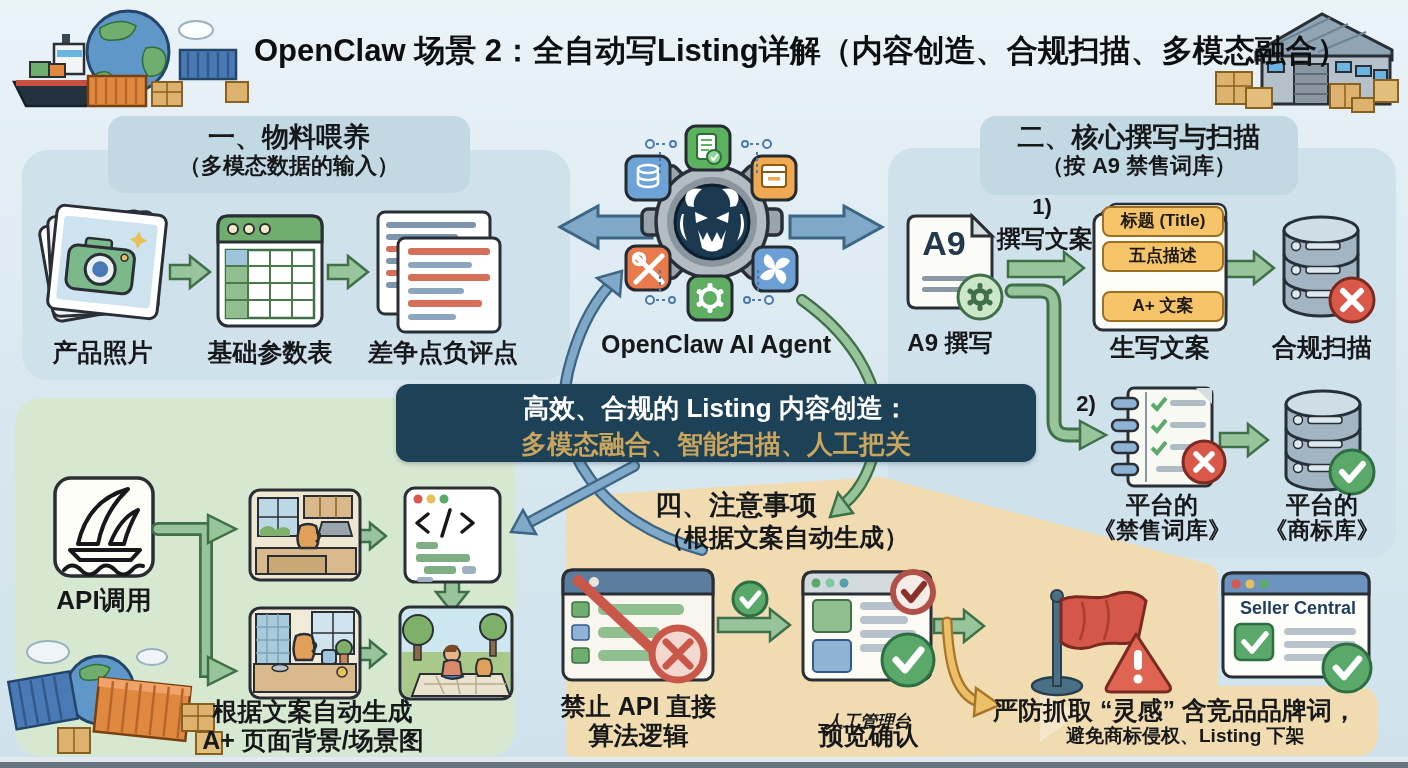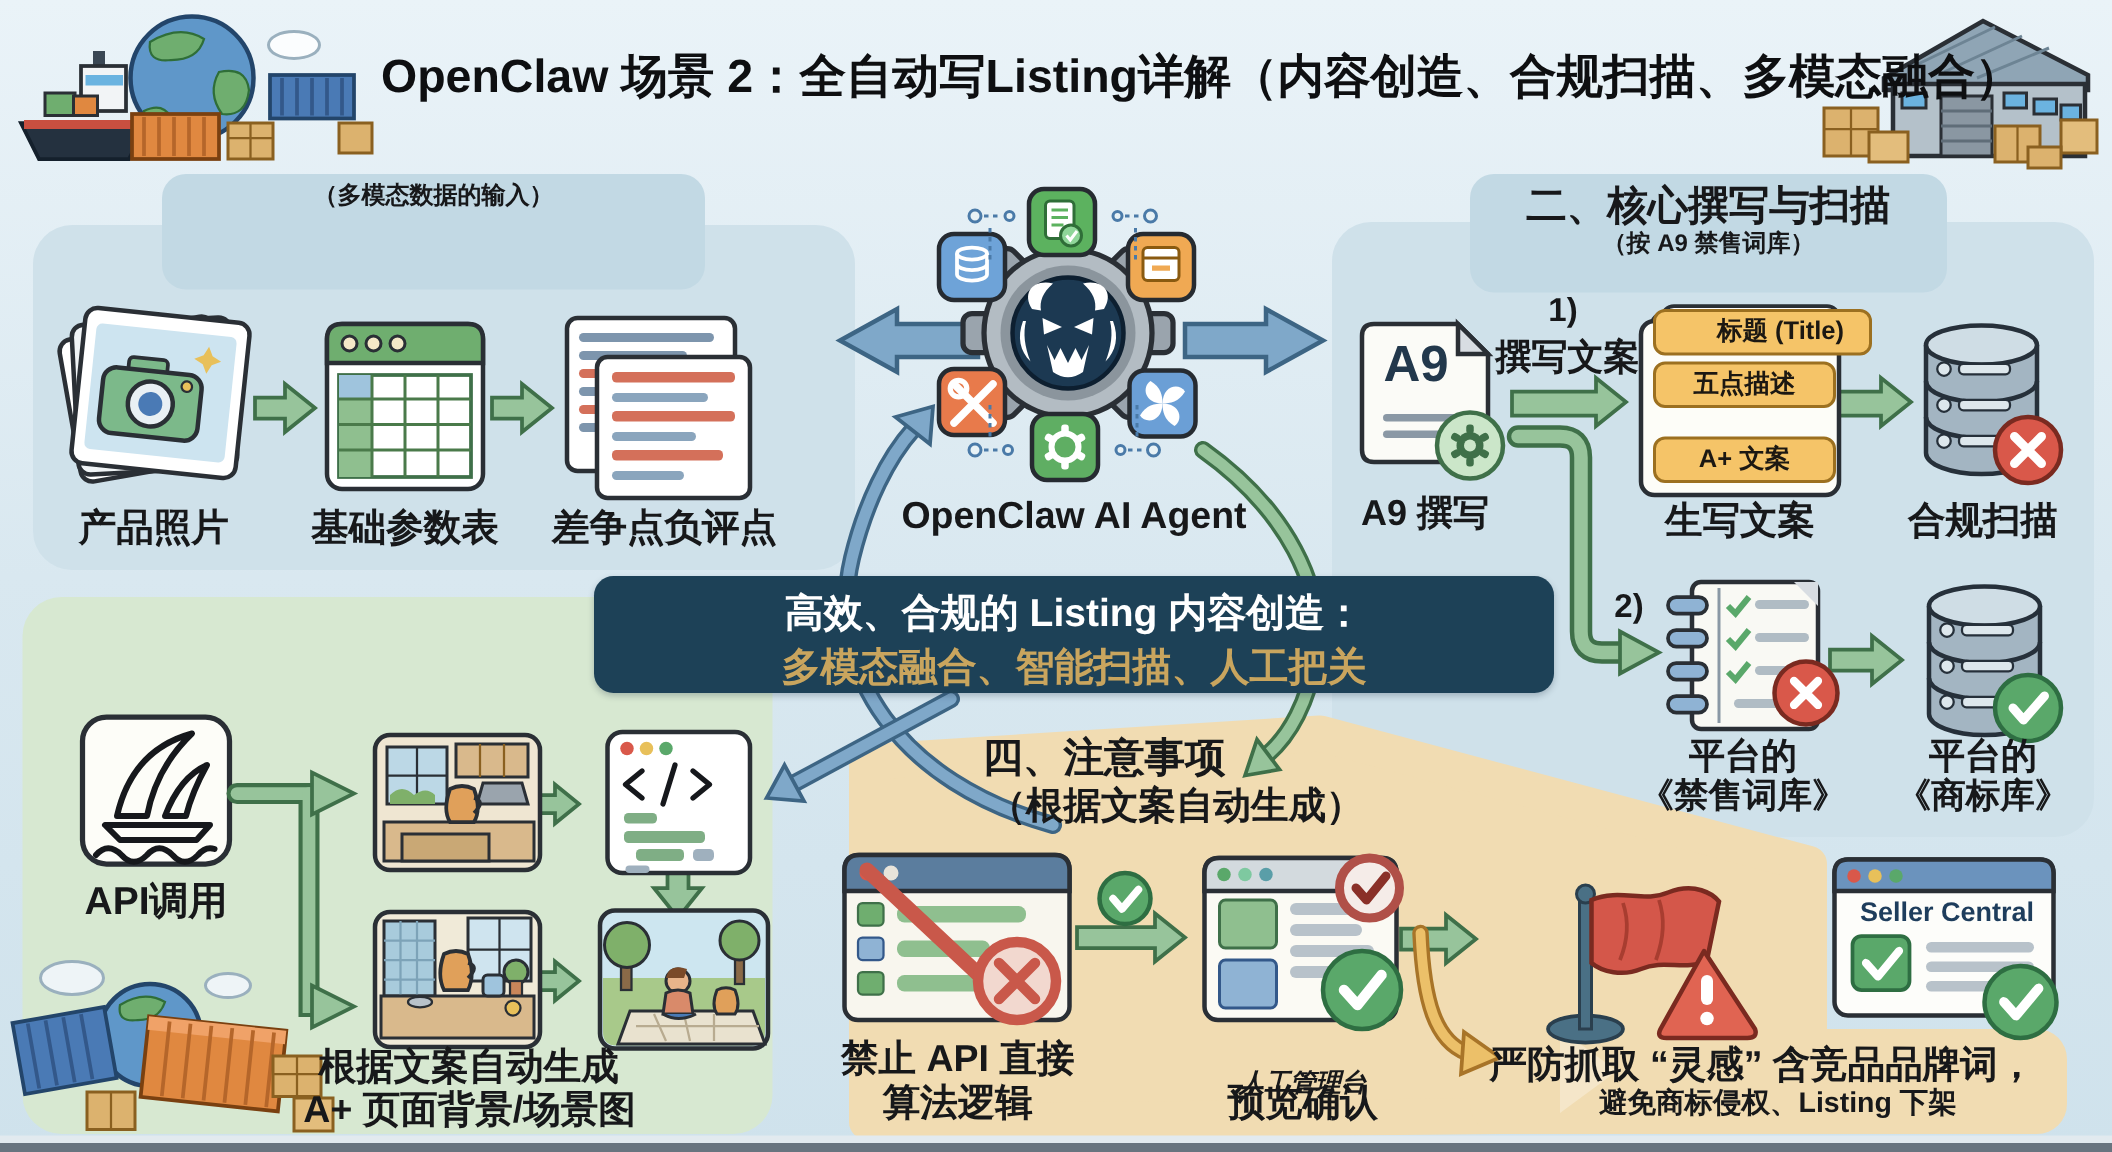--- a/index.html
+++ b/index.html
@@ -3,21 +3,21 @@
 <meta charset="utf-8">
 <style>
   html,body{margin:0;padding:0;background:#b9ccd8;}
   #stage{position:relative;width:1408px;height:768px;overflow:hidden;
     background:linear-gradient(180deg,#eaf3f8 0%,#d9e8f0 50%,#cfe2ec 100%);
     font-family:"Liberation Sans","DejaVu Sans",sans-serif;color:#17181a;}
   .lbl{position:absolute;font-weight:800;color:#17181a;line-height:1.12;text-align:center;white-space:nowrap;}
   .panel{position:absolute;border-radius:26px;z-index:1;}
   .pillhdr{position:absolute;border-radius:16px;text-align:center;z-index:3;padding-top:5px;}
   .pillhdr .t1{font-weight:800;font-size:27px;line-height:1.2;}
-  .pillhdr .t2{font-weight:800;font-size:16px;line-height:1.2;}
+  .pillhdr .t2{font-weight:800;font-size:22px;line-height:1.2;}
   svg.layer{position:absolute;left:0;top:0;z-index:2;} .z4{z-index:4;}
   #banner{position:absolute;left:396px;top:384px;width:640px;height:78px;border-radius:13px;
     background:#1d4157;z-index:3;text-align:center;box-shadow:0 2px 4px rgba(20,40,60,.25);}
   #banner .b1{font-weight:800;font-size:26px;color:#ffffff;margin-top:7px;}
   #banner .b2{font-weight:800;font-size:26px;color:#c9a55e;margin-top:1px;}
   .cardpill{position:absolute;left:1102px;width:118px;height:27px;background:#f5c468;
     border:2.5px solid #9c7020;border-radius:8px;z-index:4;text-align:center;
     font-weight:800;font-size:17px;line-height:25px;color:#1c1812;}
   #title{position:absolute;left:254px;top:30px;font-weight:900;font-size:31px;
     letter-spacing:0px;white-space:nowrap;z-index:4;color:#0e0f11;}
@@ -561,20 +561,21 @@
         <rect x="1284" y="654" width="56" height="7" rx="3.5"></rect>
       </g>
       <circle cx="1347" cy="668" r="24" fill="#5aa86a" stroke="#2e6e42" stroke-width="3"></circle>
       <path d="M1336 668 l8 9 l15 -18" fill="none" stroke="#ffffff" stroke-width="6.5" stroke-linecap="round" stroke-linejoin="round"></path>
     </g>
   </svg>
 
   <div id="title">OpenClaw 场景 2：全自动写Listing详解（内容创造、合规扫描、多模态融合）</div>
 
   <div class="pillhdr" style="left:108px;top:116px;width:362px;height:72px;background:#c2d9e4;">
+    <div class="t1">一、物料喂养</div>
     <div class="t2">（多模态数据的输入）</div>
   </div>
   <div class="pillhdr" style="left:980px;top:116px;width:318px;height:74px;background:#c2d9e4;">
     <div class="t1">二、核心撰写与扫描</div>
     <div class="t2">（按 A9 禁售词库）</div>
   </div>
 
   <div id="banner">
     <div class="b1">高效、合规的 Listing 内容创造：</div>
     <div class="b2">多模态融合、智能扫描、人工把关</div>
@@ -583,21 +584,21 @@
   <div class="lbl z4" style="left:40px;top:338px;width:125px;font-size:25px;">产品照片</div>
   <div class="lbl z4" style="left:205px;top:338px;width:130px;font-size:25px;">基础参数表</div>
   <div class="lbl z4" style="left:368px;top:338px;width:140px;font-size:25px;">差争点负评点</div>
 
   <div class="lbl z4" style="left:596px;top:330px;width:240px;font-size:25px;">OpenClaw AI Agent</div>
 
   <div class="lbl z4" style="left:912px;top:224px;width:64px;font-size:34px;font-weight:900;color:#22384c;">A9</div>
   <div class="lbl z4" style="left:890px;top:330px;width:120px;font-size:24px;">A9 撰写</div>
   <div class="lbl z4" style="left:1022px;top:195px;width:40px;font-size:22px;">1)</div>
   <div class="lbl z4" style="left:990px;top:226px;width:110px;font-size:24px;">撰写文案</div>
-  <div class="cardpill" style="top:206px;padding-left:24px;">标题 (Title)</div>
+  <div class="cardpill" style="top:206px;">标题 (Title)</div>
   <div class="cardpill" style="top:241px;">五点描述</div>
   <div class="cardpill" style="top:291px;">A+ 文案</div>
   <div class="lbl z4" style="left:1096px;top:333px;width:128px;font-size:25px;">生写文案</div>
   <div class="lbl z4" style="left:1258px;top:333px;width:128px;font-size:25px;">合规扫描</div>
   <div class="lbl z4" style="left:1066px;top:392px;width:40px;font-size:22px;">2)</div>
   <div class="lbl z4" style="left:1100px;top:492px;width:124px;font-size:24px;">平台的</div>
   <div class="lbl z4" style="left:1090px;top:518px;width:144px;font-size:23px;">《禁售词库》</div>
   <div class="lbl z4" style="left:1260px;top:492px;width:124px;font-size:24px;">平台的</div>
   <div class="lbl z4" style="left:1256px;top:518px;width:132px;font-size:23px;">《商标库》</div>
 

